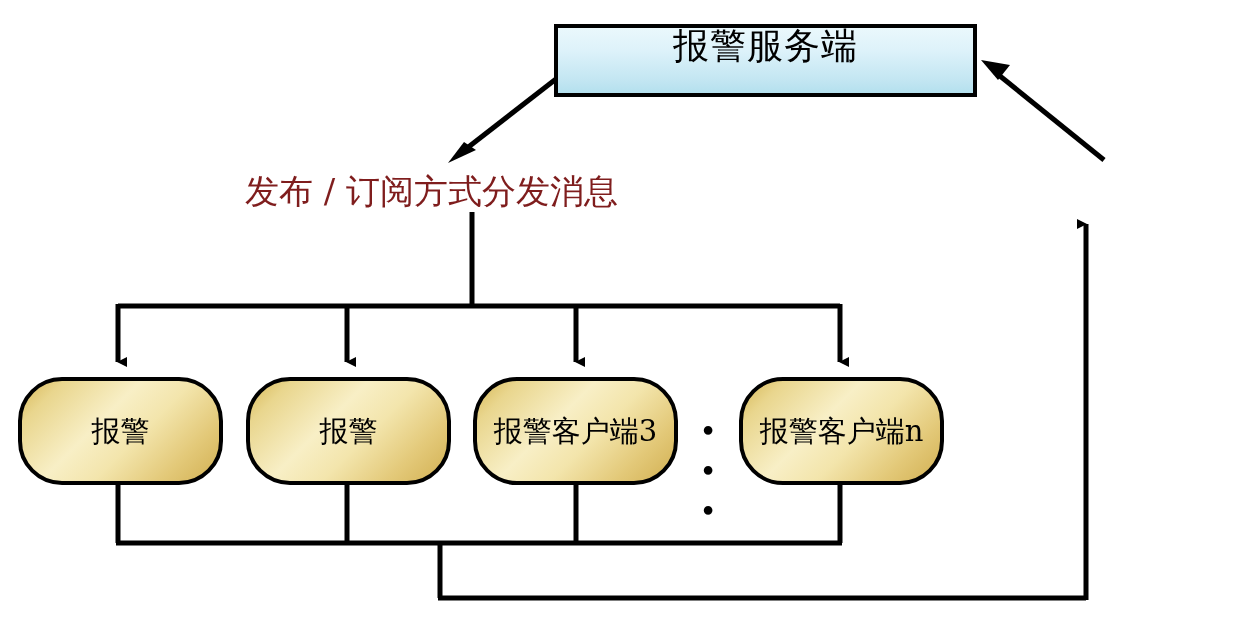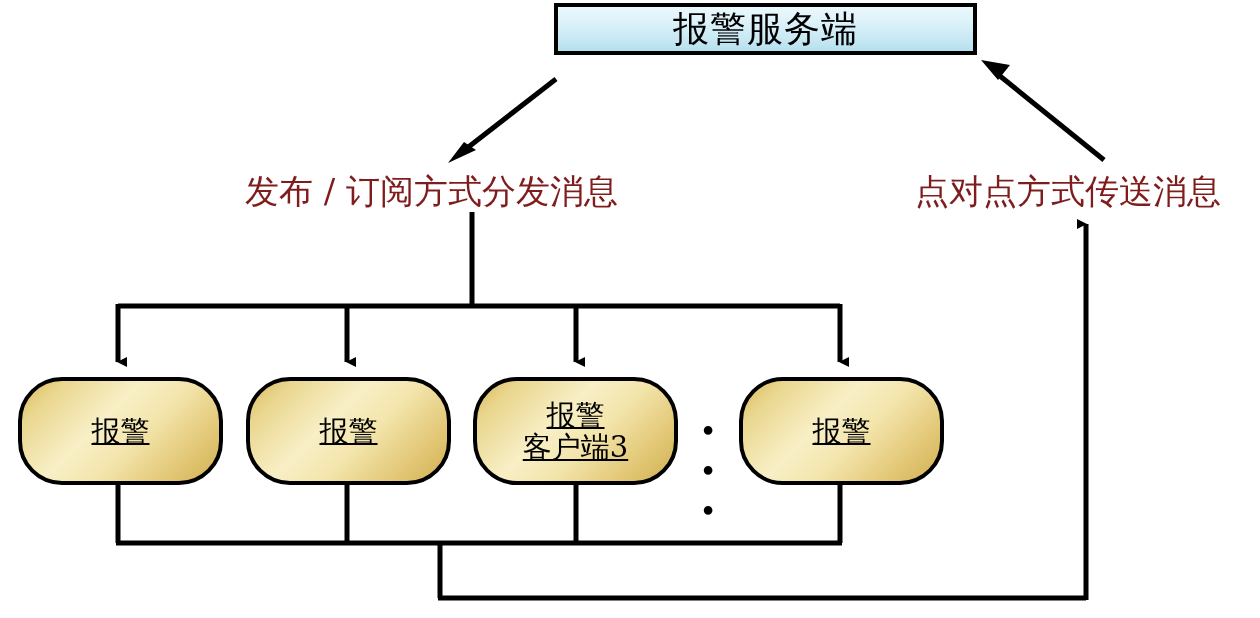--- a/index.html
+++ b/index.html
@@ -24,28 +24,27 @@
     left: 0;
     top: 0;
     width: 1260px;
     height: 618px;
   }
 
   
   .server-box {
     position: absolute;
     left: 554px;
-    top: 3px;
+    top: 24px;
     width: 423px;
-    height: 52px;
+    height: 73px;
     box-sizing: border-box;
     border: 4px solid #000000;
     background: linear-gradient(to bottom, #eaf8fc 0%, #ddf2fa 35%, #c3e6f2 80%, #b4e0ee 100%);
     display: flex;
-    align-items: center;
     justify-content: center;
     z-index: 3;
   }
   .server-label {
     font-size: 36px;
     line-height: 1;
     color: #000000;
     letter-spacing: 1px;
     white-space: nowrap;
   }
@@ -61,25 +60,24 @@
     border-radius: 44px;
     background:
       linear-gradient(135deg,
         #d7b858 0%,
         #e9d68e 14%,
         #f8efc6 40%,
         #f3e5ac 58%,
         #e3c979 80%,
         #d2b052 100%);
     display: flex;
-    flex-direction: column;
+    flex-direction: row;
     align-items: center;
     justify-content: center;
     z-index: 3;
-    text-decoration: underline;
   }
   .client-line {
     font-size: 29px;
     line-height: 1.12;
     color: #000000;
     white-space: nowrap;
   }
   #client-1 { left: 18px; }
   #client-2 { left: 246px; }
   #client-3 { left: 473px; }
@@ -178,34 +176,34 @@
       <path d="M 981 60 L 1010 65 L 998 80 Z" fill="#000000"></path>
     </g>
   </svg>
 
   <div class="server-box">
     <span class="server-label">报警服务端</span>
   </div>
 
   <div class="flow-label" id="label-pubsub">发布 / 订阅方式分发消息</div>
 
-  <div class="flow-label" id="label-p2p">点对点方式传送消息</div>
 
   <div class="client-box" id="client-1">
     <span class="client-line">报警</span>
   </div>
 
   <div class="client-box" id="client-2">
     <span class="client-line">报警</span>
   </div>
 
   <div class="client-box" id="client-3">
     <span class="client-line">报警</span>
     <span class="client-line">客户端3</span>
   </div>
 
   <div class="client-box" id="client-4">
     <span class="client-line">报警</span>
+    <span class="client-line">客户端n</span>
   </div>
 
   <div class="ellipsis">• • •</div>
 
 </div>
 
 </body></html>

